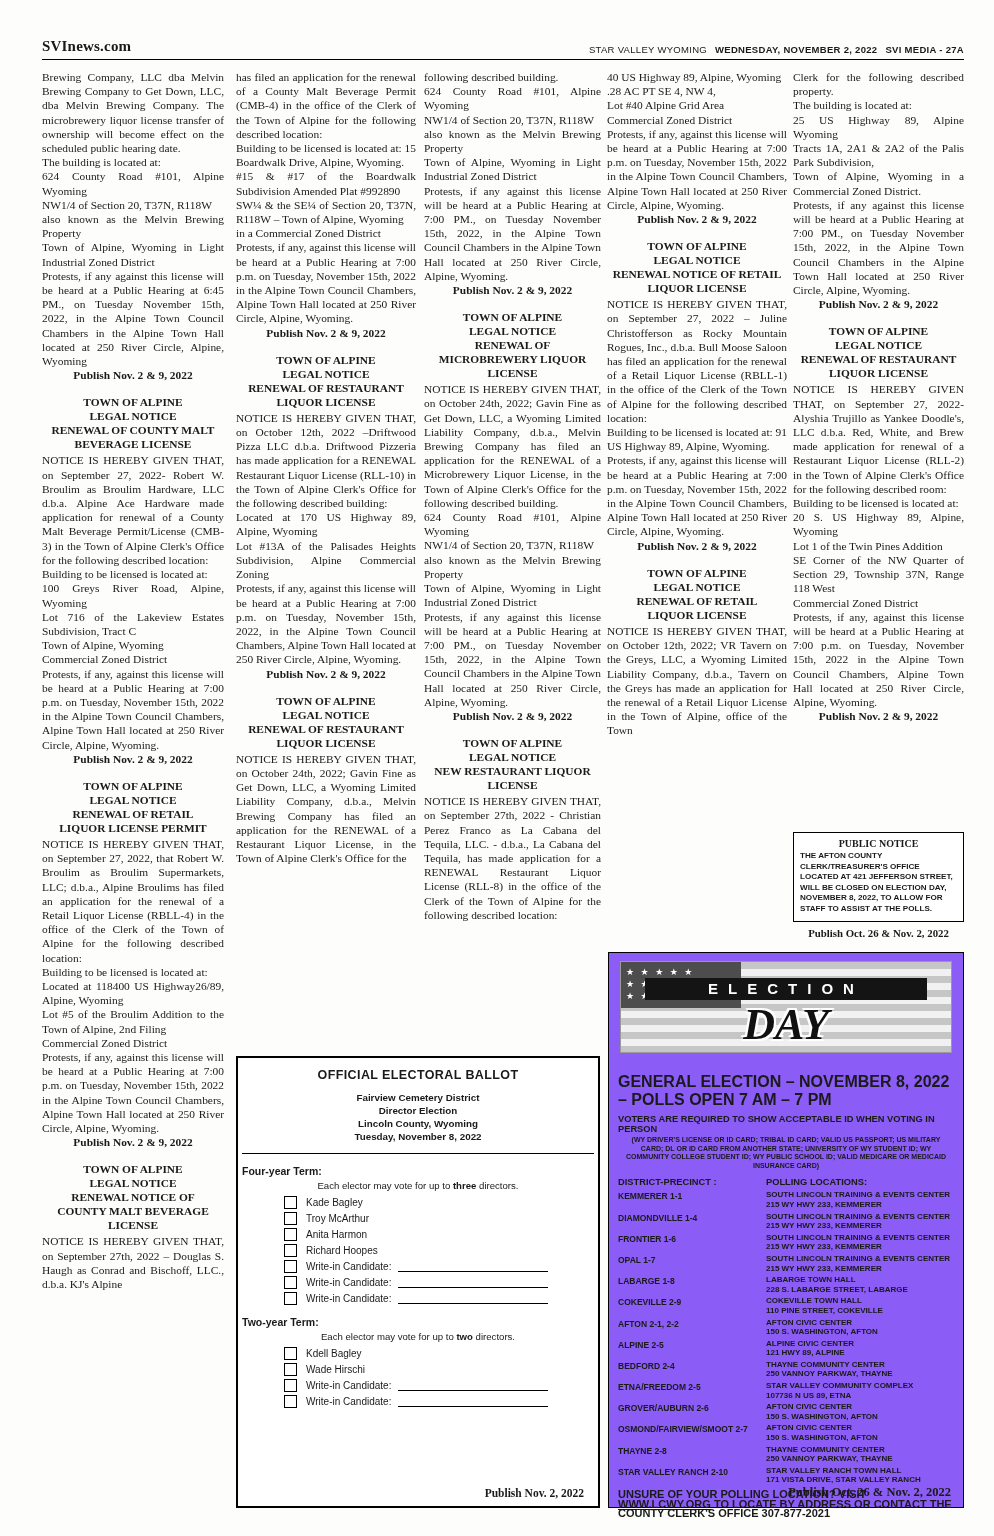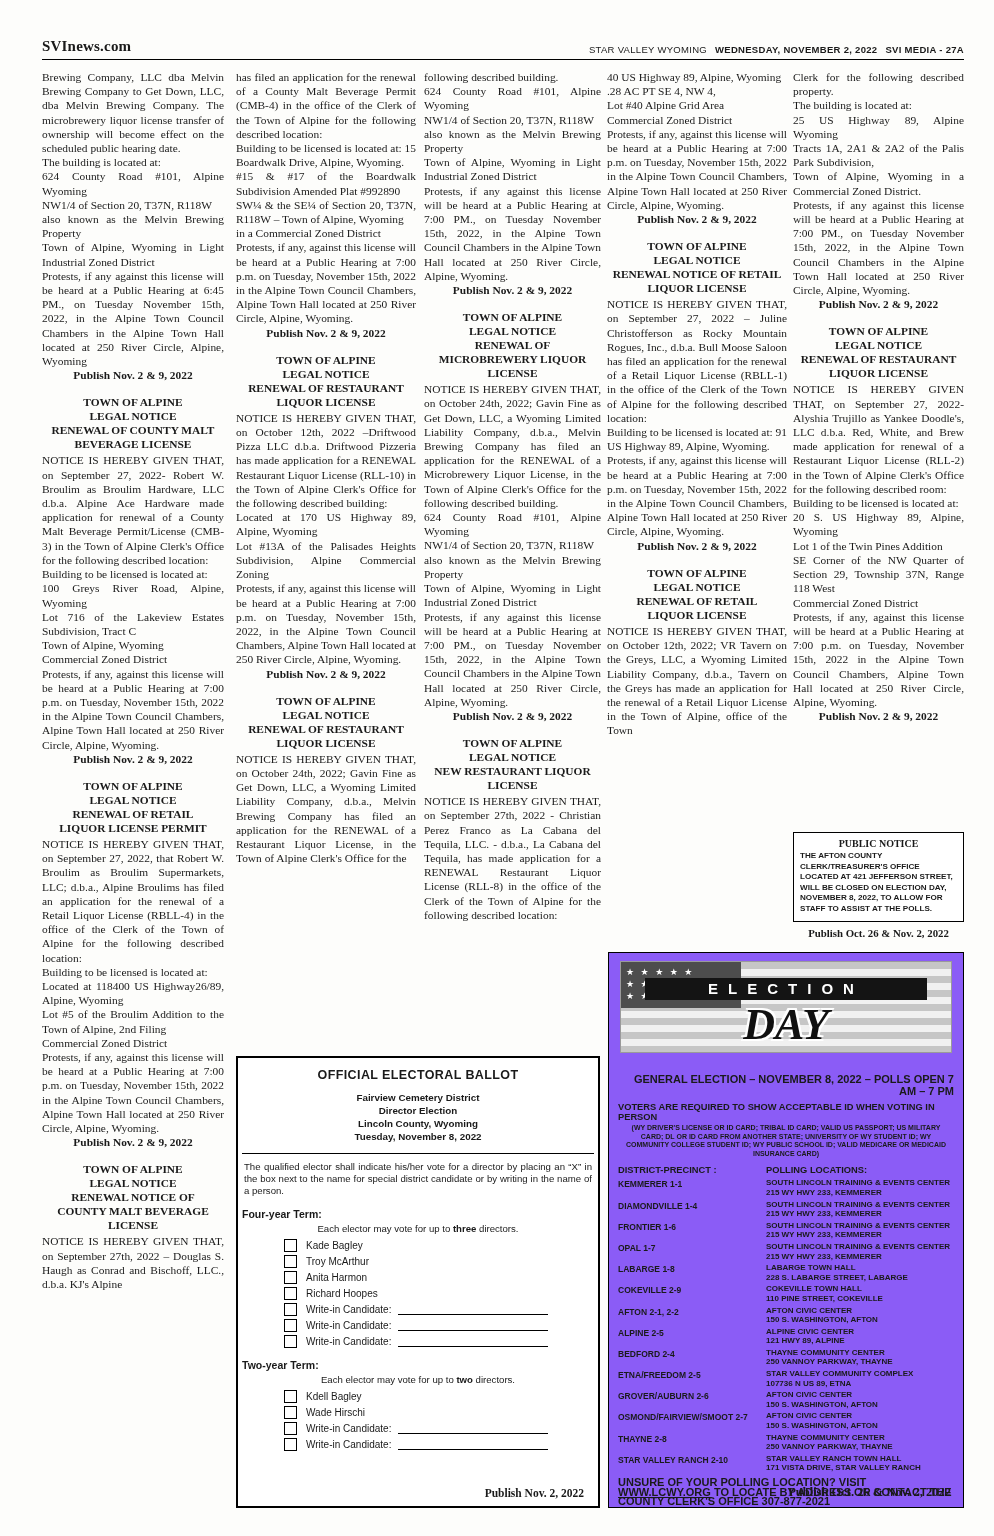--- a/index.html
+++ b/index.html
@@ -68,21 +68,21 @@
     position: absolute; left: 24px; right: 24px; top: 16px; height: 22px;
     background: #141414; color: #fff; text-align: center; font-weight: bold;
     font-size: 15px; letter-spacing: 10px; line-height: 22px;
   }
   .banner-day {
     position: absolute; left: 0; right: 0; top: 38px; text-align: center;
     font-family: "Liberation Serif", serif; font-style: italic; font-weight: bold;
     font-size: 44px; line-height: 50px; color: #111;
     text-shadow: 2px 2px 0 #fff, -2px -2px 0 #fff, 2px -2px 0 #fff, -2px 2px 0 #fff;
   }
-  .election-headline { text-align: right; font-weight: bold; font-size: 11px; margin: 20px 0 5px; }
+  .election-headline { text-align: left; font-weight: bold; font-size: 16px; margin: 20px 0 5px; }
   .id-title { text-align: left; font-weight: bold; font-size: 9.3px; }
   .id-body { text-align: center; font-weight: bold; font-size: 7px; line-height: 8.6px; margin: 2px 6px 7px; }
   .poll-head { display: grid; grid-template-columns: 148px 1fr; font-weight: bold; font-size: 9.3px; margin-bottom: 3px; }
   .poll-row { display: grid; grid-template-columns: 148px 1fr; margin-bottom: 2px; }
   .poll-district { font-weight: bold; font-size: 8.5px; padding-top: 1px; }
   .poll-loc { font-weight: bold; font-size: 8px; line-height: 9.6px; }
   .election-footer { font-weight: bold; font-size: 11px; line-height: 9.5px; margin-top: 5px; }
   .election-footer .link { text-decoration: underline; }
   .election-publish { position: absolute; right: 12px; bottom: 7px; font-family: "Liberation Serif", serif; font-weight: bold; font-size: 12.5px; }
   
@@ -297,21 +297,20 @@
 
   <div class="ballot">
     <div class="ballot-title">OFFICIAL ELECTORAL BALLOT</div>
     <div class="ballot-sub" id="ballot-sub">
         <div>Fairview Cemetery District</div>
         <div>Director Election</div>
         <div>Lincoln County, Wyoming</div>
         <div>Tuesday, November 8, 2022</div>
       </div>
     <div class="ballot-rule"></div>
-    <div class="ballot-instructions">The qualified elector shall indicate his/her vote for a director by placing an “X” in the box next to the name for special district candidate or by writing in the name of a person.</div>
     <div id="ballot-sections">
         <div>
           <div class="term-label">Four-year Term:</div>
           <div class="term-note"><span>Each elector may vote for up to </span><b>three</b><span> directors.</span></div>
           <div class="cand-row">
             <span class="checkbox"></span>
             <span>Kade Bagley</span>
           </div>
           <div class="cand-row">
             <span class="checkbox"></span>

